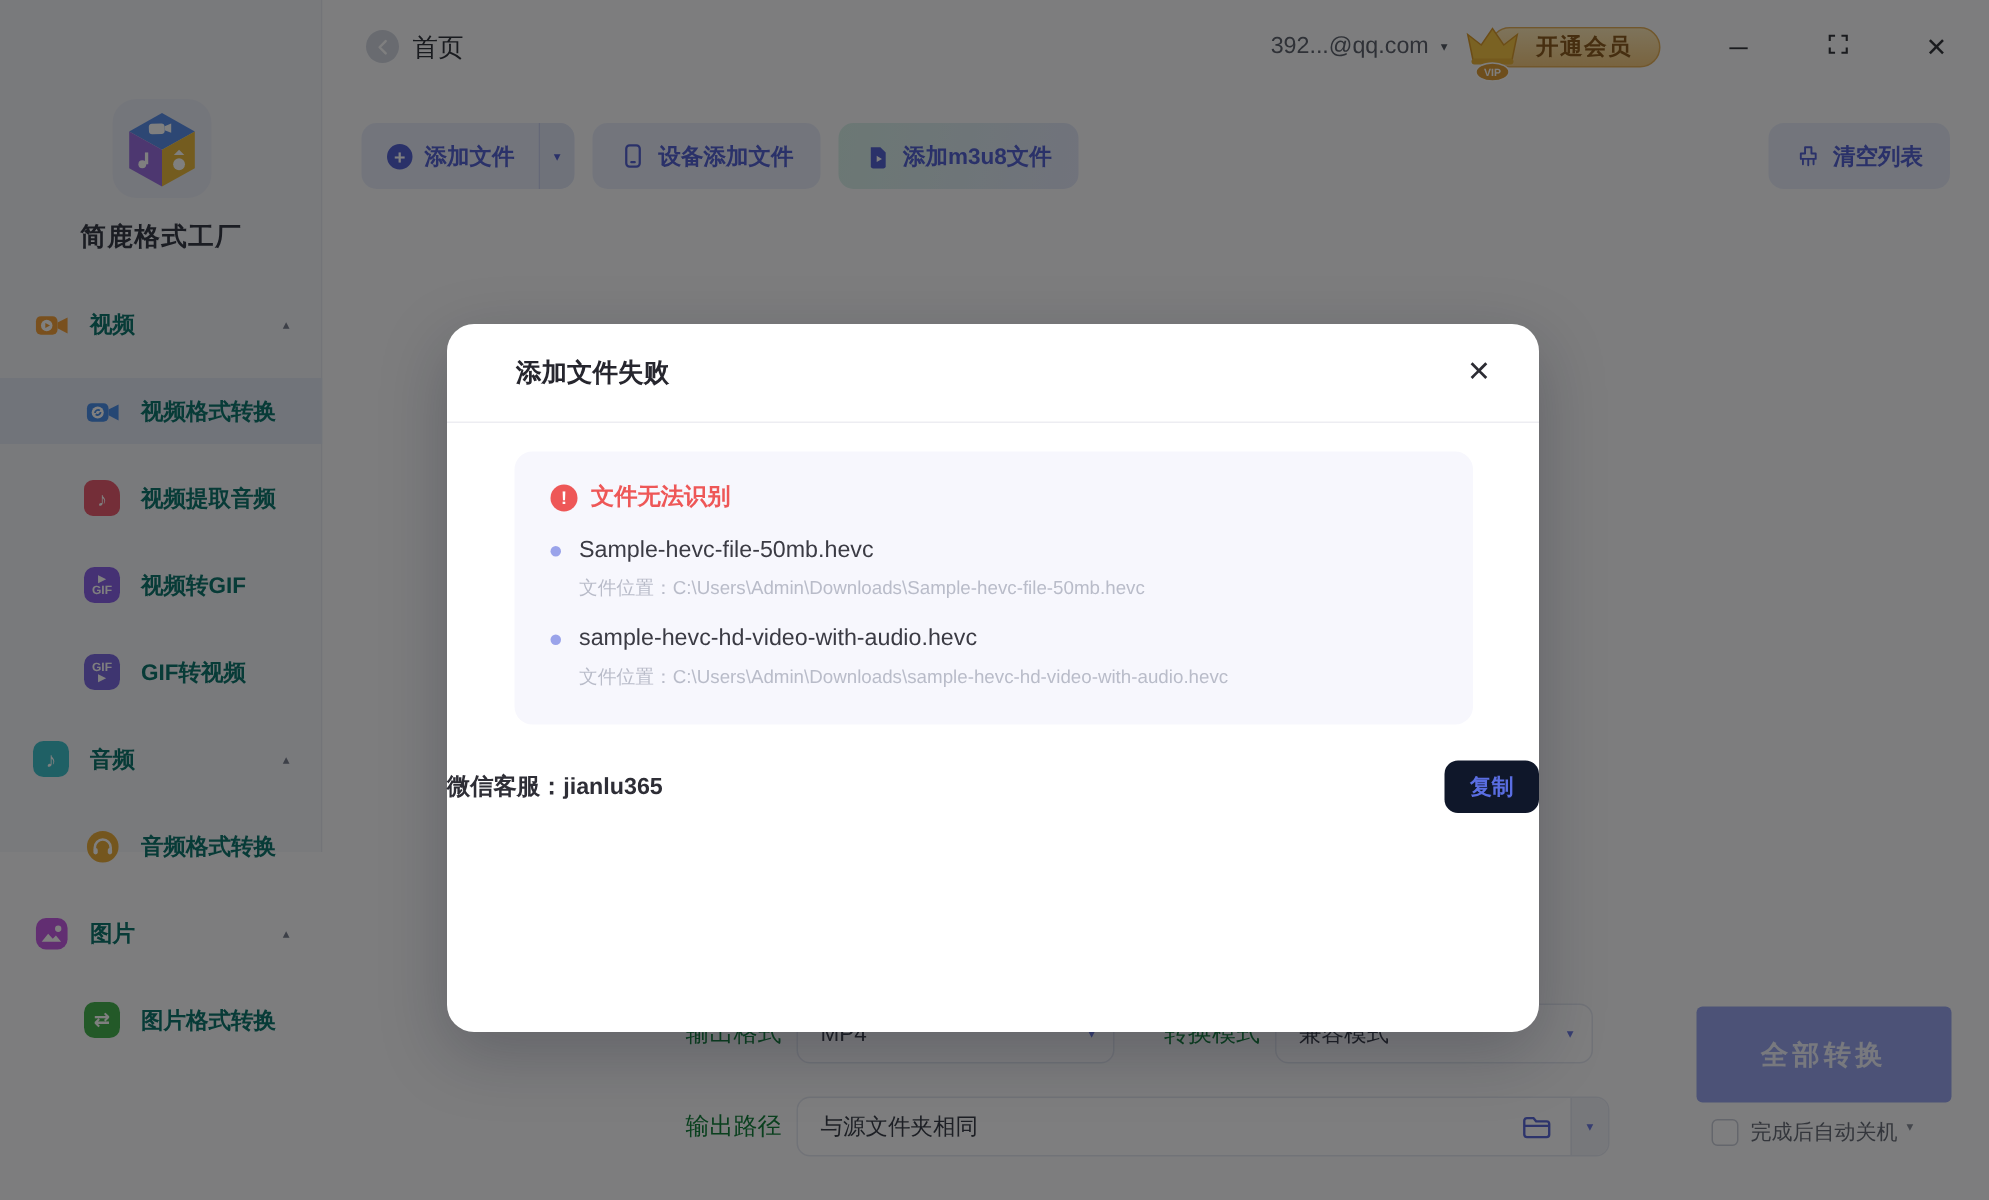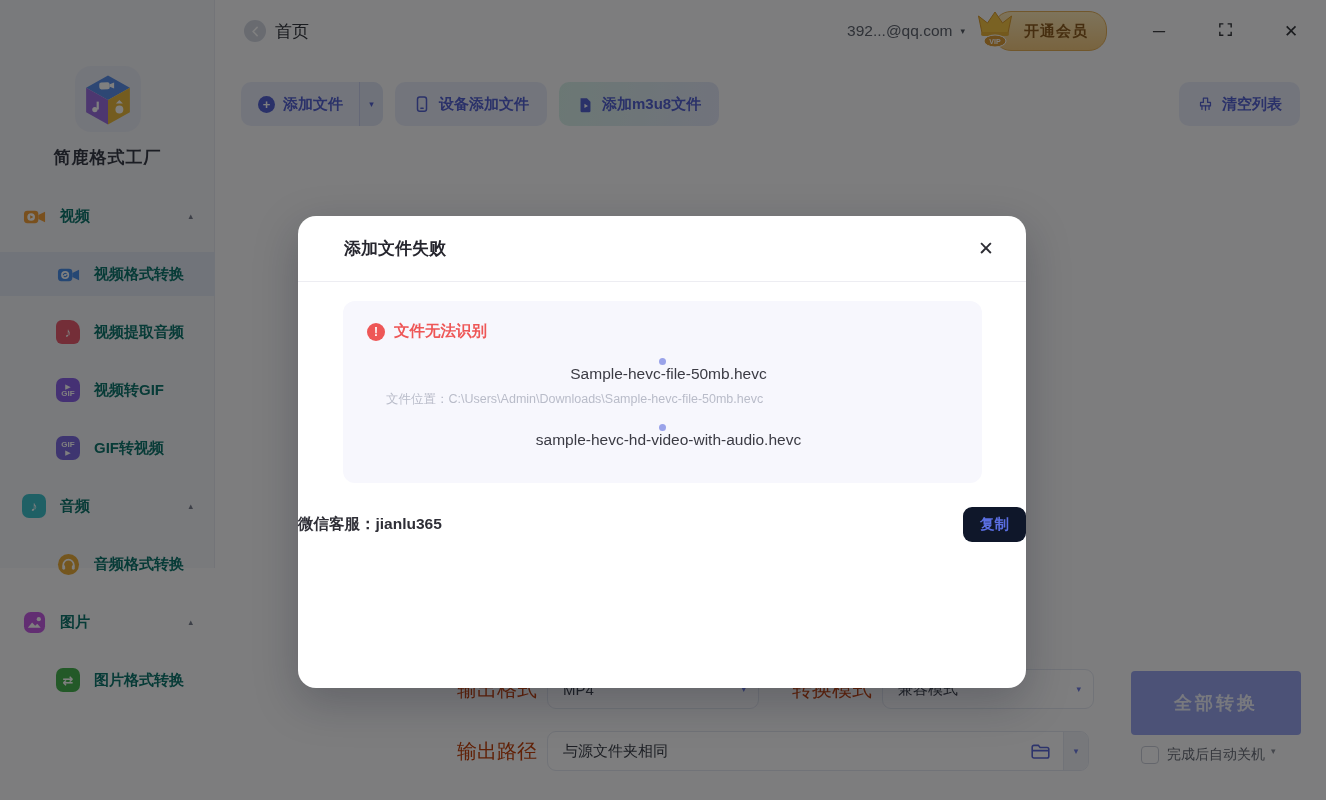--- a/index.html
+++ b/index.html
@@ -25,21 +25,21 @@
 
   
   .main { position:absolute; left:215px; top:0; width:1111px; height:800px; background:#fafbfd; }
   .topbar { position:absolute; top:0; left:0; width:100%; height:62px; display:flex; align-items:center; padding:0 23px 0 29px; }
   .back-btn { width:22px; height:22px; border-radius:50%; background:#d2d6e1; display:flex; align-items:center; justify-content:center; cursor:pointer; }
   .home-label { margin-left:9px; font-size:17px; color:#33363e; }
   .topbar-right { margin-left:auto; display:flex; align-items:center; }
   .account { display:flex; align-items:center; cursor:pointer; }
   .account-text { font-size:15.5px; color:#5e636e; }
   .account-caret { margin-left:8px; font-size:9px; color:#555a64; }
-  .vip-pill { position:relative; margin-left:28px; height:40px; padding:0 18px 0 30px; display:flex; align-items:center;
+  .vip-pill { position:relative; margin-left:28px; height:27px; padding:0 18px 0 30px; display:flex; align-items:center;
               background:linear-gradient(180deg,#fce7b6,#f2c87f); border:1.5px solid #e3af58; border-radius:18px; cursor:pointer; }
   .vip-text { font-size:15px; font-weight:bold; color:#8d5d20; letter-spacing:1px; }
   .vip-crown { position:absolute; left:-22px; top:-9px; width:46px; height:46px; }
   .win-controls { margin-left:40px; display:flex; align-items:center; gap:42px; }
   .win-btn { width:24px; text-align:center; font-size:17px; color:#35373c; cursor:pointer; line-height:1; }
 
   .toolbar { position:absolute; top:82px; left:26px; width:1059px; height:44px; display:flex; align-items:center; }
   .tb-btn { height:44px; border-radius:10px; background:#e7ebf9; color:#5462d2; font-size:15px; font-weight:bold;
             display:flex; align-items:center; cursor:pointer; }
   .tb-btn .lbl { white-space:nowrap; }
@@ -48,21 +48,21 @@
                  border-radius:0 10px 10px 0; border-left:1px solid rgba(84,98,210,0.15); font-size:9px; }
   .plus-circle { width:17px; height:17px; border-radius:50%; background:#5462d2; color:#fff; font-size:13px; line-height:17px;
                  text-align:center; font-weight:bold; margin-right:8px; }
   .tb-gap { width:12px; flex:0 0 auto; }
   .btn-pad { padding:0 18px; }
   .m3u8 { background:linear-gradient(100deg,#d7f0e9,#e2e6f8); }
   .tb-icon { margin-right:8px; display:flex; }
   .clear-btn { margin-left:auto; }
 
   
-  .form-label { font-size:20px; color:#c2410c; }
+  .form-label { font-size:16px; color:#15803d; }
   .row1 { position:absolute; top:669px; left:242px; display:flex; align-items:center; height:40px; }
   .row2 { position:absolute; top:731px; left:242px; display:flex; align-items:center; height:40px; }
   .select { height:40px; background:#fdfdfe; border:1px solid #e3e6f0; border-radius:9px; display:flex; align-items:center;
             padding:0 12px 0 15px; cursor:pointer; }
   .select .val { font-size:15px; color:#3a3f4a; }
   .select .sel-caret { margin-left:auto; font-size:9px; color:#6e7ce2; }
   .w212 { width:212px; }
   .ml10 { margin-left:10px; } .ml33 { margin-left:33px; }
   .path-field { width:542px; height:40px; background:#fdfdfe; border:1px solid #e3e6f0; border-radius:9px; display:flex; align-items:center; overflow:hidden; }
   .path-text { flex:1; padding-left:15px; font-size:15px; color:#3a3f4a; }
@@ -83,21 +83,21 @@
            z-index:20; box-shadow:0 14px 44px rgba(20,24,40,0.25); }
   .modal-header { height:66px; display:flex; align-items:center; padding:0 32px 0 46px; border-bottom:1px solid #ededf2; }
   .modal-title { font-size:17px; font-weight:bold; color:#26262e; }
   .modal-close { margin-left:auto; font-size:19px; color:#2c2c33; cursor:pointer; line-height:1; }
   .error-panel { margin:19px 44px 0 45px; height:182px; background:#f7f7fd; border-radius:12px; padding:20px 24px; }
   .error-title { display:flex; align-items:center; }
   .error-badge { width:18px; height:18px; border-radius:50%; background:#ee5757; color:#fff; font-size:12px; font-weight:bold;
                  display:flex; align-items:center; justify-content:center; }
   .error-title-text { margin-left:9px; font-size:15.5px; font-weight:bold; color:#ee5757; }
   .file-entry { margin-top:16px; }
-  .file-name-row { display:flex; align-items:center;flex-direction:column; }
+  .file-name-row { display:flex; align-items:center; }
   .bullet { width:7px; height:7px; border-radius:50%; background:#9aa3ea; flex:0 0 auto; }
   .file-name { margin-left:12px; font-size:15.5px; color:#3b3b44; }
   .file-path { margin-top:8px; padding-left:19px; font-size:12.5px; color:#b9bcc9; }
   .modal-footer { margin-top:24px; display:flex; align-items:center; justify-content:space-between; }
   .service-text { font-size:15.5px; font-weight:bold; color:#2e2e36; }
   .copy-btn { margin-left:20px; padding:8px 17px; background:#0f172a; color:#5a6ee2; font-size:14.5px; font-weight:bold;
               border-radius:9px; cursor:pointer; }
 </style>
 </head>
 <body>
@@ -339,20 +339,21 @@
           <span class="bullet"></span>
           <span class="file-name">Sample-hevc-file-50mb.hevc</span>
         </div>
         <div class="file-path"><span>文件位置：</span><span>C:\Users\Admin\Downloads\Sample-hevc-file-50mb.hevc</span></div>
       </div>
       <div class="file-entry">
         <div class="file-name-row">
           <span class="bullet"></span>
           <span class="file-name">sample-hevc-hd-video-with-audio.hevc</span>
         </div>
+        <div class="file-path"><span>文件位置：</span><span>C:\Users\Admin\Downloads\sample-hevc-hd-video-with-audio.hevc</span></div>
       </div>
     </div>
     <div class="modal-footer">
       <span class="service-text"><span>微信客服：</span><span>jianlu365</span></span>
       <span class="copy-btn">复制</span>
     </div>
   </div>
 
 </div>
 

